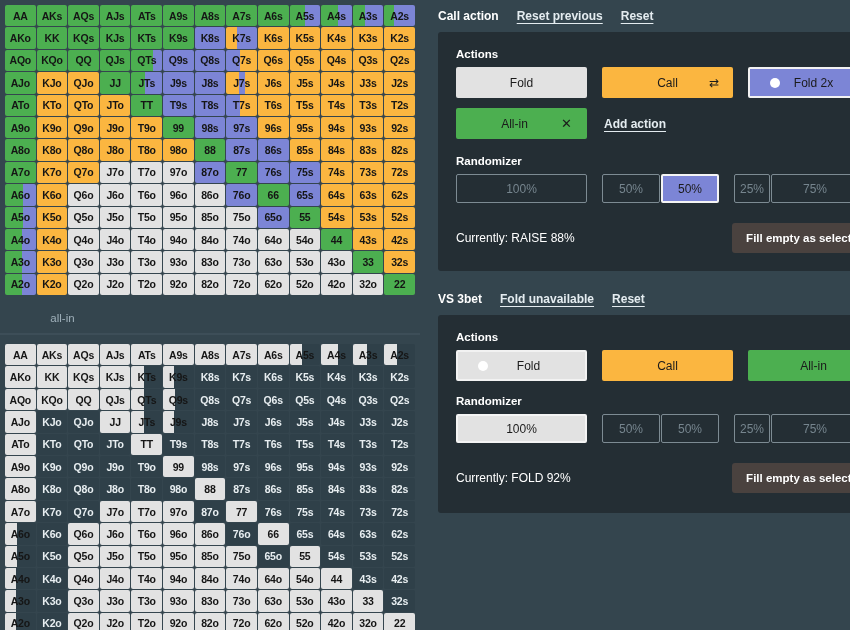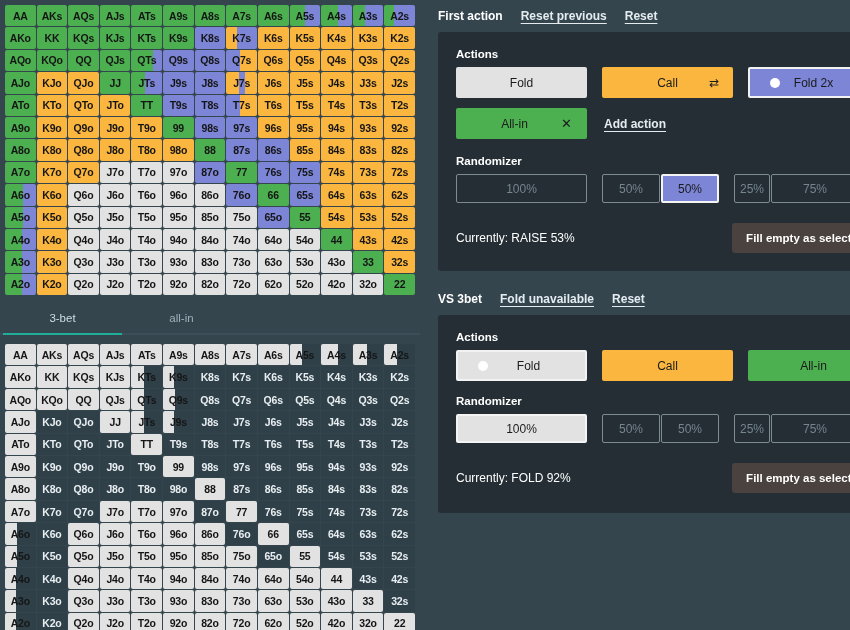--- a/index.html
+++ b/index.html
@@ -1180,21 +1180,20 @@
           <div class="cell">
             <div class="fills">
               <span style="background: rgb(76, 175, 80); width: 100%;"></span>
             </div>
             <span class="lbl" style="color: rgb(21, 21, 21);">22</span>
           </div>
         </div>
     </div>
 
     <div class="tabs" id="tabs">
-        <div class="tab active">3-bet</div>
         <div class="tab">all-in</div>
       </div>
 
     <div class="grid-wrap" style="padding-top:9px;">
       <div class="range-grid" id="grid-bottom">
           <div class="cell">
             <div class="fills">
               <span style="background: rgb(226, 226, 226); width: 100%;"></span>
             </div>
             <span class="lbl" style="color: rgb(21, 21, 21);">AA</span>
@@ -2222,21 +2221,21 @@
             </div>
             <span class="lbl" style="color: rgb(21, 21, 21);">22</span>
           </div>
         </div>
     </div>
   </div>
 
   <div class="right-col">
 
     <div class="sect-head">
-      <span class="sect-title">First action</span>
+      <span class="sect-title">Call action</span>
       <span class="sect-link">Reset previous</span>
       <span class="sect-link">Reset</span>
     </div>
 
     <div class="panel">
       <div class="panel-label">Actions</div>
       <div class="btn-row" id="top-btn-row-1">
           <div class="abtn fold">
             <span>Fold</span>
           </div>
@@ -2264,21 +2263,21 @@
             <div class="rbtn half">50%</div>
             <div class="rbtn half on-purple">50%</div>
           </div>
           <div class="rgroup">
             <div class="rbtn q25">25%</div>
             <div class="rbtn q75">75%</div>
           </div>
         </div>
 
       <div class="foot-row">
-        <span class="currently">Currently: RAISE 53%</span>
+        <span class="currently">Currently: RAISE 88%</span>
         <span class="fillbtn">Fill empty as selected</span>
       </div>
     </div>
 
     <div class="spacer-lo"></div>
 
     <div class="sect-head">
       <span class="sect-title">VS 3bet</span>
       <span class="sect-link">Fold unavailable</span>
       <span class="sect-link">Reset</span>

